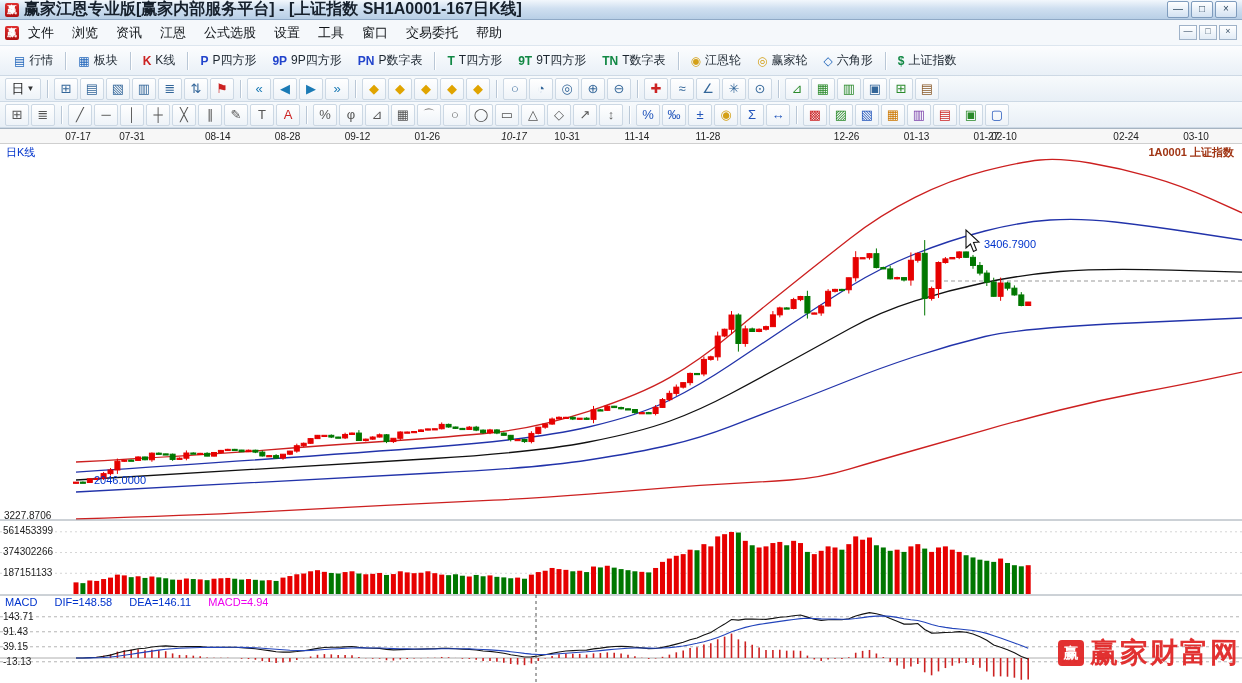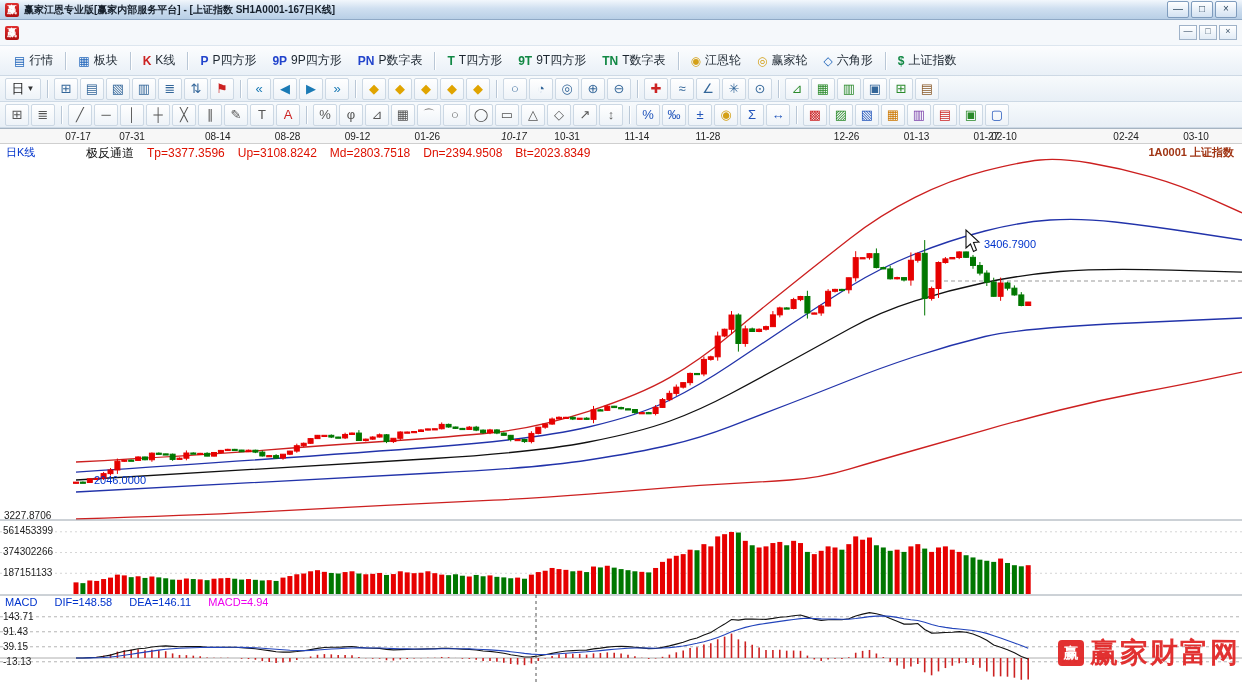--- a/index.html
+++ b/index.html
@@ -1,20 +1,20 @@
 <!DOCTYPE html>
 <html><head>
 <meta charset="utf-8">
 <style>
   html,body{margin:0;padding:0}
   body{font-family:"Liberation Sans","DejaVu Sans",sans-serif;background:#9aa7b8}
   .screen{position:relative;width:1242px;height:683px;background:#fff;overflow:hidden}
   .titlebar{position:absolute;top:0;left:0;right:0;height:20px;background:linear-gradient(180deg,#f2f7fc,#cfdff0 45%,#b8cfe6);border-bottom:1px solid #8fa9c6;display:flex;align-items:center;gap:5px;padding:0 5px;box-sizing:border-box}
   .app-icon{width:14px;height:14px;background:linear-gradient(#e03030,#b01010);color:#fff;font-size:10px;line-height:14px;text-align:center;font-weight:bold;border-radius:2px;flex:none}
-  .title-text{font-size:10px;font-weight:600;color:#16202c;white-space:nowrap}
+  .title-text{font-size:16px;font-weight:600;color:#16202c;white-space:nowrap}
   .win-controls{margin-left:auto;display:flex;gap:2px}
   .win-btn{width:20px;height:15px;border:1px solid #7f9cbd;border-radius:2px;background:linear-gradient(#ffffff,#d3e2f2);font-size:10px;line-height:13px;text-align:center;color:#2c465f}
   .menubar{position:absolute;top:20px;left:0;right:0;height:26px;background:#f5f8fb;border-bottom:1px solid #dde6ef;display:flex;align-items:center;padding:0 5px;box-sizing:border-box}
   .menu-items{display:flex;align-items:center}
   .menu-item{padding:4px 9px;font-size:13px;color:#101418}
   .child-controls{margin-left:auto;display:flex;gap:2px}
   .child-btn{width:16px;height:13px;border:1px solid #9fb2c8;background:linear-gradient(#fff,#e2ecf6);font-size:9px;line-height:11px;text-align:center;color:#42586e}
   .toolbar-main{position:absolute;top:46px;left:0;right:0;height:30px;background:linear-gradient(#fcfdfe,#e9f0f7);border-bottom:1px solid #cdd9e5;display:flex;align-items:center;padding:0 6px;box-sizing:border-box}
   .tb-btn{display:flex;align-items:center;gap:4px;padding:3px 7px;font-size:12px;color:#1c2630;border:1px solid transparent;border-radius:2px;flex:none}
   .tb-ico{font-size:12px;font-weight:bold}
@@ -45,20 +45,32 @@
     <div class="title-text">赢家江恩专业版[赢家内部服务平台] - [上证指数  SH1A0001-167日K线]</div>
     <div class="win-controls">
       <div class="win-btn">—</div>
       <div class="win-btn">□</div>
       <div class="win-btn">×</div>
     </div>
   </div>
 
   <div class="menubar">
     <div class="app-icon">赢</div>
+    <div class="menu-items" id="menu-items">
+        <div class="menu-item">文件</div>
+        <div class="menu-item">浏览</div>
+        <div class="menu-item">资讯</div>
+        <div class="menu-item">江恩</div>
+        <div class="menu-item">公式选股</div>
+        <div class="menu-item">设置</div>
+        <div class="menu-item">工具</div>
+        <div class="menu-item">窗口</div>
+        <div class="menu-item">交易委托</div>
+        <div class="menu-item">帮助</div>
+      </div>
     <div class="child-controls">
       <div class="child-btn">—</div>
       <div class="child-btn">□</div>
       <div class="child-btn">×</div>
     </div>
   </div>
 
   <div class="toolbar-main" id="toolbar-main-items">
       <div class="tb-btn">
         <span class="tb-ico" style="color: rgb(34, 102, 187);">▤</span>
@@ -939,21 +951,20 @@
         <line x1="1007.5" y1="514" x2="1007.5" y2="532.7056879052145" stroke="#cc2222" stroke-width="1.6"></line>
         <line x1="1014.4000000000001" y1="514" x2="1014.4000000000001" y2="533.7037054104675" stroke="#cc2222" stroke-width="1.6"></line>
         <line x1="1021.3000000000001" y1="514" x2="1021.3000000000001" y2="535.8062990013856" stroke="#cc2222" stroke-width="1.6"></line>
         <line x1="1028.2" y1="514" x2="1028.2" y2="535.4750208229067" stroke="#cc2222" stroke-width="1.6"></line>
         <polyline points="76.0,514.0 82.9,514.0 89.8,513.6 96.7,513.2 103.6,512.3 110.5,511.1 117.4,509.0 124.3,507.3 131.2,506.1 138.1,504.8 145.0,504.2 151.9,503.0 158.8,502.3 165.7,501.9 172.6,502.4 179.5,502.8 186.4,502.6 193.3,502.5 200.2,502.6 207.1,503.2 214.0,503.3 220.9,503.2 227.8,503.2 234.7,503.3 241.6,503.8 248.5,504.1 255.4,504.7 262.3,505.7 269.2,506.6 276.1,507.7 283.0,508.1 289.9,508.1 296.8,507.5 303.7,506.7 310.6,505.6 317.5,504.4 324.4,503.5 331.3,503.2 338.2,503.2 345.1,502.9 352.0,502.5 358.9,503.4 365.8,504.0 372.7,504.3 379.6,504.4 386.5,505.4 393.4,505.9 400.3,505.6 407.2,505.4 414.1,505.3 421.0,505.1 427.9,504.9 434.8,504.8 441.7,504.3 448.6,504.4 455.5,504.7 462.4,505.2 469.3,505.4 476.2,506.0 483.1,507.0 490.0,507.4 496.9,508.3 503.8,509.3 510.7,510.7 517.6,511.8 524.5,513.0 531.4,512.9 538.3,512.0 545.2,510.8 552.1,509.4 559.0,508.0 565.9,507.0 572.8,506.6 579.7,506.2 586.6,506.1 593.5,504.9 600.4,504.1 607.3,503.1 614.2,502.5 621.1,502.4 628.0,502.6 634.9,503.2 641.8,503.9 648.7,504.6 655.6,504.5 662.5,503.4 669.4,501.9 676.3,500.1 683.2,498.2 690.1,495.7 697.0,494.0 703.9,490.9 710.8,488.5 717.7,484.1 724.6,480.1 731.5,475.5 738.4,476.1 745.3,475.1 752.2,475.0 759.1,475.2 766.0,475.4 772.9,474.4 779.8,473.2 786.7,472.8 793.6,471.8 800.5,471.0 807.4,473.1 814.3,475.2 821.2,476.4 828.1,475.8 835.0,475.5 841.9,475.8 848.8,474.8 855.7,471.9 862.6,470.1 869.5,468.6 876.4,469.8 883.3,471.4 890.2,474.5 897.1,477.2 904.0,480.1 910.9,480.1 917.8,479.5 924.7,485.5 931.6,489.1 938.5,488.9 945.4,488.5 952.3,488.3 959.2,487.6 966.1,488.2 973.0,490.0 979.9,492.7 986.8,496.2 993.7,501.0 1000.6,503.2 1007.5,505.7 1014.4,508.7 1021.3,512.5 1028.2,515.0 " fill="none" stroke="#111111" stroke-width="1.1"></polyline>
         <polyline points="76.0,514.0 82.9,514.0 89.8,513.9 96.7,513.8 103.6,513.5 110.5,513.0 117.4,512.2 124.3,511.2 131.2,510.2 138.1,509.1 145.0,508.1 151.9,507.1 158.8,506.1 165.7,505.3 172.6,504.7 179.5,504.3 186.4,504.0 193.3,503.7 200.2,503.5 207.1,503.4 214.0,503.4 220.9,503.4 227.8,503.3 234.7,503.3 241.6,503.4 248.5,503.6 255.4,503.8 262.3,504.2 269.2,504.7 276.1,505.3 283.0,505.8 289.9,506.3 296.8,506.5 303.7,506.6 310.6,506.4 317.5,506.0 324.4,505.5 331.3,505.0 338.2,504.7 345.1,504.3 352.0,504.0 358.9,503.8 365.8,503.9 372.7,504.0 379.6,504.0 386.5,504.3 393.4,504.6 400.3,504.8 407.2,504.9 414.1,505.0 421.0,505.0 427.9,505.0 434.8,505.0 441.7,504.8 448.6,504.7 455.5,504.7 462.4,504.8 469.3,504.9 476.2,505.2 483.1,505.5 490.0,505.9 496.9,506.4 503.8,506.9 510.7,507.7 517.6,508.5 524.5,509.4 531.4,510.1 538.3,510.5 545.2,510.5 552.1,510.3 559.0,509.8 565.9,509.3 572.8,508.7 579.7,508.2 586.6,507.8 593.5,507.2 600.4,506.6 607.3,505.9 614.2,505.2 621.1,504.7 628.0,504.2 634.9,504.0 641.8,504.0 648.7,504.1 655.6,504.2 662.5,504.0 669.4,503.6 676.3,502.9 683.2,502.0 690.1,500.7 697.0,499.3 703.9,497.7 710.8,495.8 717.7,493.5 724.6,490.8 731.5,487.8 738.4,485.4 745.3,483.4 752.2,481.7 759.1,480.4 766.0,479.4 772.9,478.4 779.8,477.4 786.7,476.4 793.6,475.5 800.5,474.6 807.4,474.3 814.3,474.5 821.2,474.9 828.1,475.0 835.0,475.1 841.9,475.3 848.8,475.2 855.7,474.5 862.6,473.6 869.5,472.6 876.4,472.1 883.3,471.9 890.2,472.4 897.1,473.4 904.0,474.7 910.9,475.8 917.8,476.5 924.7,478.3 931.6,480.5 938.5,482.2 945.4,483.4 952.3,484.4 959.2,485.0 966.1,485.7 973.0,486.5 979.9,487.8 986.8,489.4 993.7,491.8 1000.6,494.1 1007.5,496.4 1014.4,498.9 1021.3,501.6 1028.2,504.3 " fill="none" stroke="#2244bb" stroke-width="1.1"></polyline>
         <line x1="536" y1="451" x2="536" y2="539" stroke="#555" stroke-dasharray="3 3" stroke-width="1"></line>
         <polygon points="966,86 966,104 970.5,100 973.5,107.5 976.5,106 973.5,98.5 979,98" fill="#fff" stroke="#111" stroke-width="1.1"></polygon>
       </svg>
     <div class="overlay" style="left:6px;top:2px;color:#0033cc">日K线</div>
-    <div class="overlay" id="indicator-header" style="left:86px;top:3px"><span style="color: rgb(17, 17, 17); margin-right: 13px; font-size: 12px;">极反通道</span><span class="ind-val">Tp=3377.3596</span><span class="ind-val">Up=3108.8242</span><span class="ind-val">Md=2803.7518</span><span class="ind-val">Dn=2394.9508</span><span class="ind-val">Bt=2023.8349</span></div>
     <div class="overlay" style="right:8px;top:2px;color:#a03514;font-weight:bold">1A0001  上证指数</div>
     <div class="overlay small-label" style="left:4px;top:366px">3227.8706</div>
     <div class="overlay blue-label" style="left:94px;top:330px">2046.0000</div>
     <div class="overlay blue-label" style="left:984px;top:94px">3406.7900</div>
     <div class="overlay macd-header" style="left:5px;top:452px">
       <span style="color:#0033cc">MACD</span>
       <span style="color:#0033cc">DIF=148.58</span>
       <span style="color:#0033cc">DEA=146.11</span>
       <span style="color:#ee00ee">MACD=4.94</span>
     </div>

